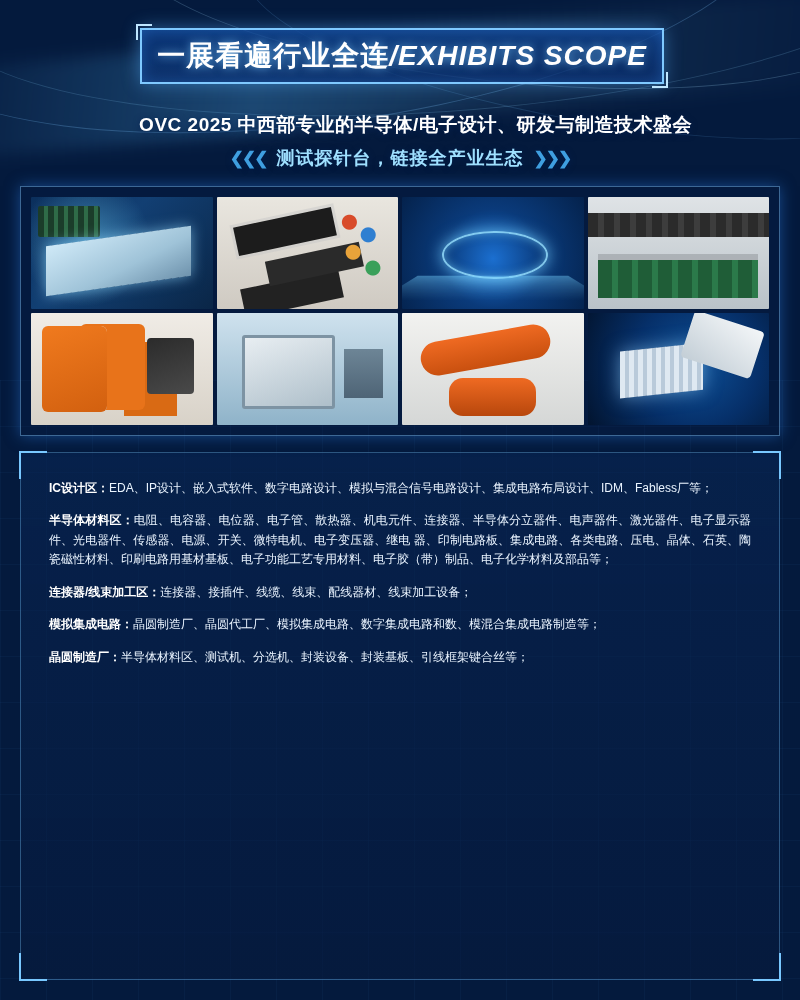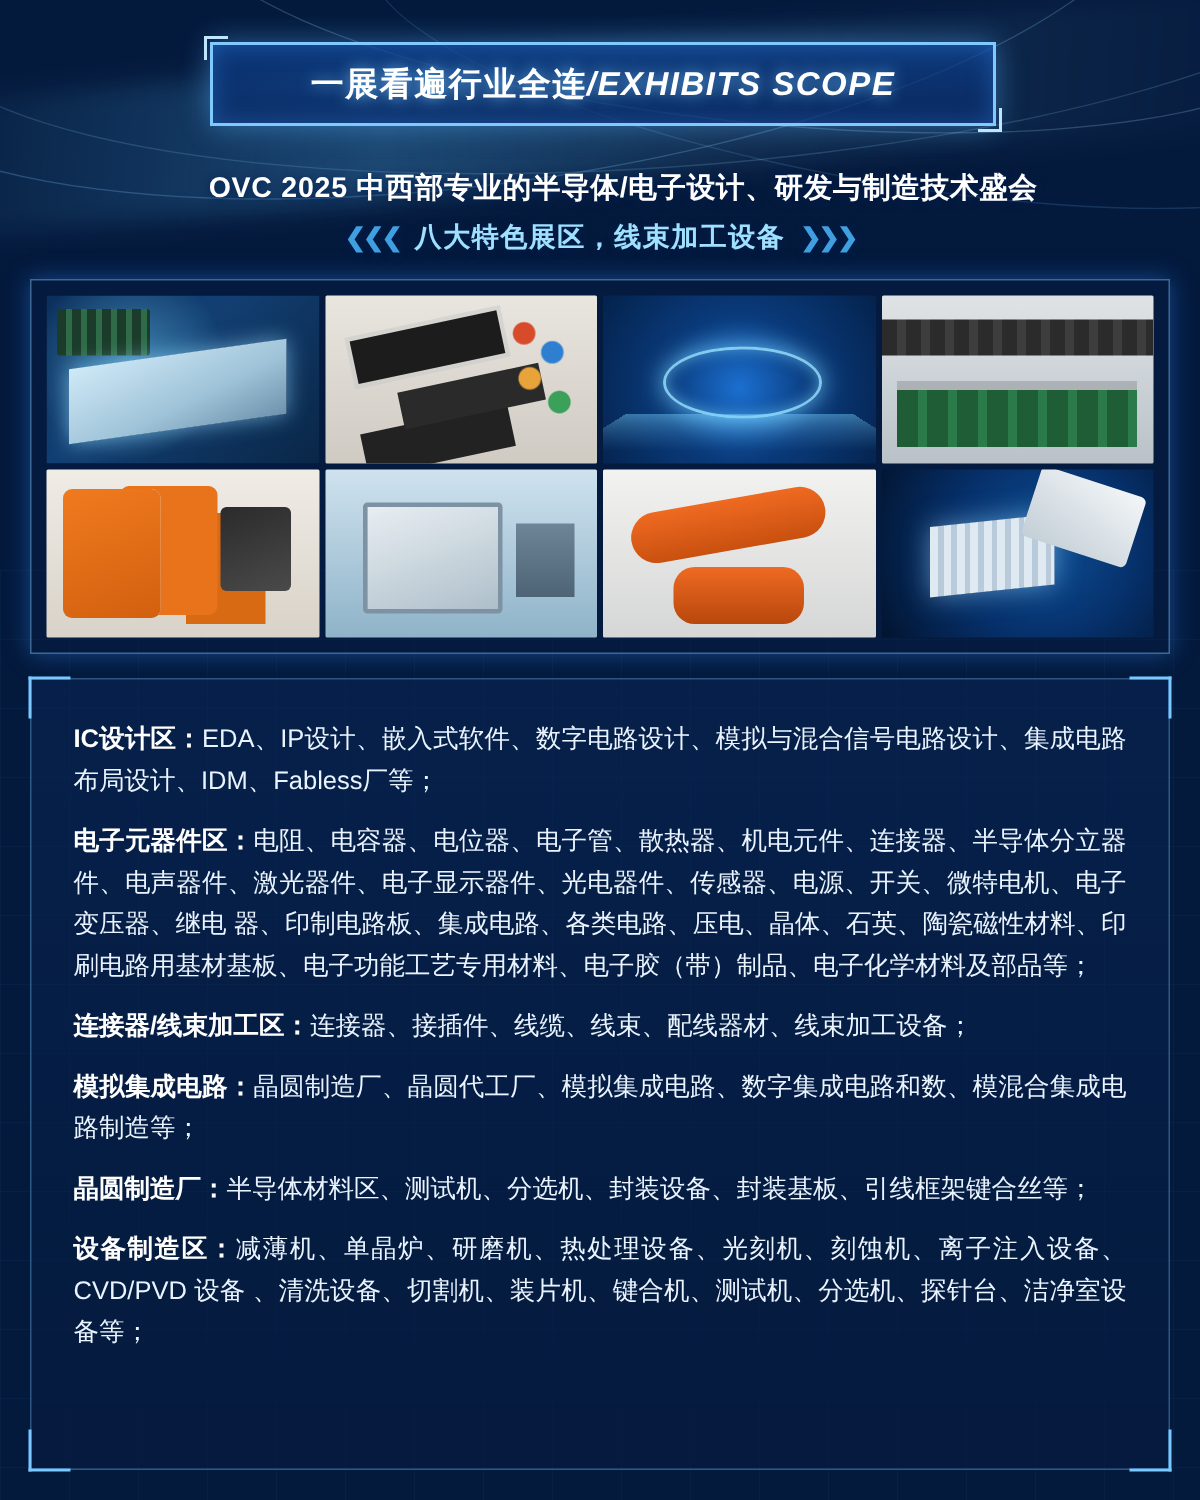--- a/index.html
+++ b/index.html
@@ -75,21 +75,21 @@
   }
   .title-banner:before, .title-banner:after {
     content: "";
     position: absolute;
     width: 14px; height: 14px;
     border: 2px solid #bfe6ff;
   }
   .title-banner:before { left: -6px; top: -6px; border-right: none; border-bottom: none; }
   .title-banner:after { right: -6px; bottom: -6px; border-left: none; border-top: none; }
   .title-text {
-    font-size: 22px;
+    font-size: 28px;
     font-weight: bold;
     color: #ffffff;
     letter-spacing: 1px;
     text-shadow: 0 0 10px rgba(120,200,255,0.8);
     white-space: nowrap;
   }
   .title-text .en {
     font-style: italic;
     font-family: "Liberation Sans", sans-serif;
   }
@@ -302,21 +302,21 @@
     border: 2px solid #79c8ff;
   }
   .c-tl { left: -2px; top: -2px; border-right: none; border-bottom: none; }
   .c-tr { right: -2px; top: -2px; border-left: none; border-bottom: none; }
   .c-bl { left: -2px; bottom: -2px; border-right: none; border-top: none; }
   .c-br { right: -2px; bottom: -2px; border-left: none; border-top: none; }
 
   .entry {
     margin-bottom: 13px;
     line-height: 1.62;
-    font-size: 17px;
+    font-size: 12px;
     color: #ffffff;
     text-align: justify;
   }
   .entry .lbl {
     font-weight: bold;
     color: #ffffff;
   }
   .entry .body {
     color: #eaf4ff;
   }
@@ -336,21 +336,21 @@
   <div class="title-banner">
     <div class="title-text">
       <span>一展看遍行业全连</span><span class="en">/EXHIBITS SCOPE</span>
     </div>
   </div>
 
   <div class="subtitle">OVC 2025 中西部专业的半导体/电子设计、研发与制造技术盛会</div>
 
   <div class="subtitle2">
     <span class="chev">❮❮❮</span>
-    <span>八大特色展区，线束加工设备</span>
+    <span>测试探针台，链接全产业生态</span>
     <span class="chev right">❯❯❯</span>
   </div>
 
   <div class="photo-wrap">
     <div class="grid">
       <div class="cell ph-pcb"></div>
       <div class="cell ph-chips"></div>
       <div class="cell ph-auto"></div>
       <div class="cell ph-smt"></div>
       <div class="cell ph-conn"></div>
@@ -363,29 +363,26 @@
   <div class="panel">
     <span class="corner c-tl"></span>
     <span class="corner c-tr"></span>
     <span class="corner c-bl"></span>
     <span class="corner c-br"></span>
 
     <div class="entry">
       <span class="lbl">IC设计区：</span><span class="body">EDA、IP设计、嵌入式软件、数字电路设计、模拟与混合信号电路设计、集成电路布局设计、IDM、Fabless厂等；</span>
     </div>
     <div class="entry">
-      <span class="lbl">电子元器件区：</span><span class="body">电阻、电容器、电位器、电子管、散热器、机电元件、连接器、半导体分立器件、电声器件、激光器件、电子显示器件、光电器件、传感器、电源、开关、微特电机、电子变压器、继电 器、印制电路板、集成电路、各类电路、压电、晶体、石英、陶瓷磁性材料、印刷电路用基材基板、电子功能工艺专用材料、电子胶（带）制品、电子化学材料及部品等；</span>
+      <span class="lbl">半导体材料区：</span><span class="body">电阻、电容器、电位器、电子管、散热器、机电元件、连接器、半导体分立器件、电声器件、激光器件、电子显示器件、光电器件、传感器、电源、开关、微特电机、电子变压器、继电 器、印制电路板、集成电路、各类电路、压电、晶体、石英、陶瓷磁性材料、印刷电路用基材基板、电子功能工艺专用材料、电子胶（带）制品、电子化学材料及部品等；</span>
     </div>
     <div class="entry">
       <span class="lbl">连接器/线束加工区：</span><span class="body">连接器、接插件、线缆、线束、配线器材、线束加工设备；</span>
     </div>
     <div class="entry">
       <span class="lbl">模拟集成电路：</span><span class="body">晶圆制造厂、晶圆代工厂、模拟集成电路、数字集成电路和数、模混合集成电路制造等；</span>
     </div>
     <div class="entry">
       <span class="lbl">晶圆制造厂：</span><span class="body">半导体材料区、测试机、分选机、封装设备、封装基板、引线框架键合丝等；</span>
     </div>
-    <div class="entry">
-      <span class="lbl">设备制造区：</span><span class="body">减薄机、单晶炉、研磨机、热处理设备、光刻机、刻蚀机、离子注入设备、 CVD/PVD 设备 、清洗设备、切割机、装片机、键合机、测试机、分选机、探针台、洁净室设备等；</span>
-    </div>
   </div>
 
 </div>
 
 </body></html>

